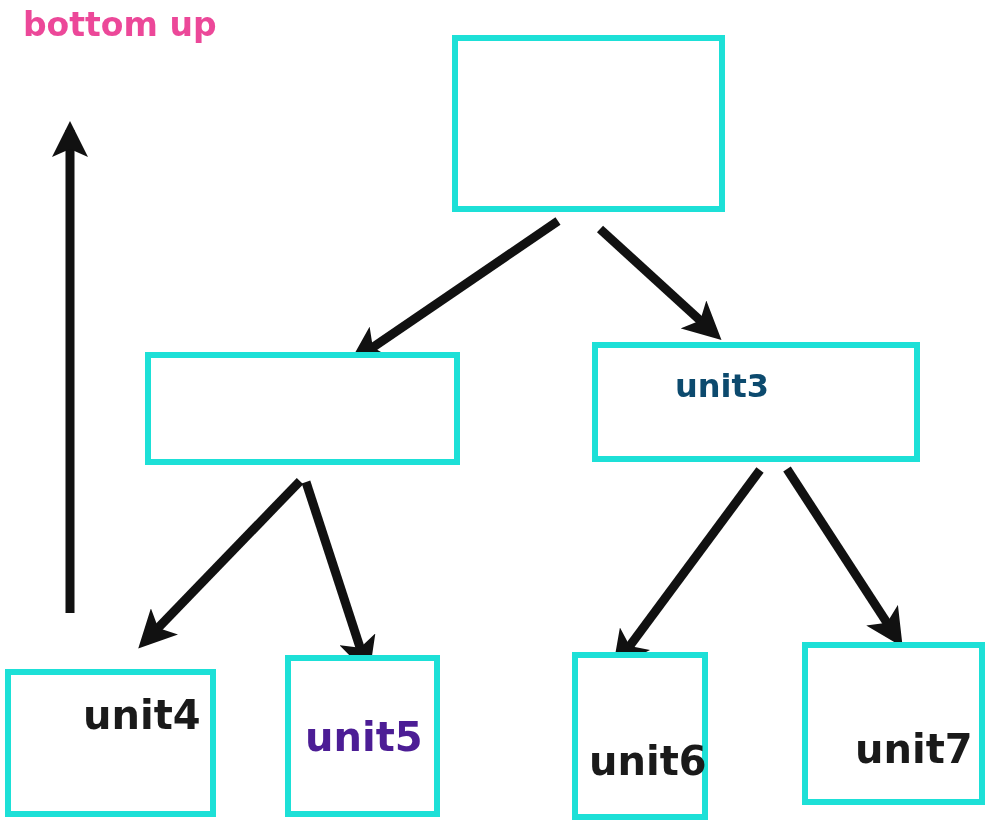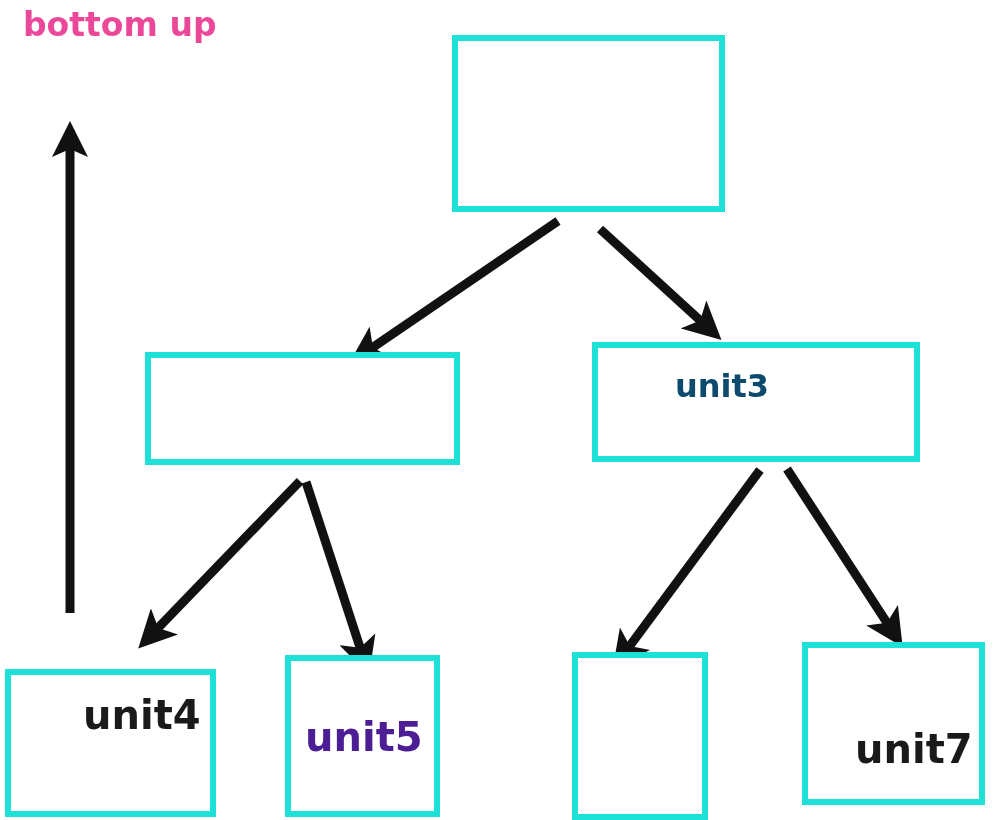--- a/index.html
+++ b/index.html
@@ -83,19 +83,20 @@
   <div class="node" style="left: 592px; top: 342px; width: 328px; height: 120px; border-width: 6px; border-color: rgb(29, 224, 215); background: rgb(255, 255, 255);"></div>
   <div class="node-label" style="left: 675px; top: 370px; font-size: 32px; color: #0c4a6e;">unit3</div>
 
   <div class="node" style="left: 5px; top: 669px; width: 211px; height: 148px; border-width: 6px; border-color: rgb(29, 224, 215); background: rgb(255, 255, 255);"></div>
   <div class="node-label" style="left: 39px; top: 695px; font-size: 40px; color: rgb(26, 26, 26); margin-left: 44px;">unit4</div>
 
   <div class="node" style="left: 285px; top: 655px; width: 155px; height: 162px; border-width: 6px; border-color: rgb(29, 224, 215); background: rgb(255, 255, 255);"></div>
   <div class="node-label" style="left: 305px; top: 717px; font-size: 40px; color: #4c1d95;">unit5</div>
 
   <div class="node" style="left: 572px; top: 652px; width: 136px; height: 168px; border-width: 6px; border-color: rgb(29, 224, 215); background: rgb(255, 255, 255);"></div>
+  <div class="node-label" style="left: 589px; top: 741px; font-size: 40px; color: rgb(26, 26, 26);">unit6</div>
 
   <div class="node" style="left: 802px; top: 642px; width: 183px; height: 163px; border-width: 6px; border-color: rgb(29, 224, 215); background: rgb(255, 255, 255);"></div>
   <div class="node-label" style="left: 855px; top: 697px; font-size: 40px; color: rgb(26, 26, 26); margin-top: 32px;">unit7</div>
 
   <div class="caption" style="left: 4px; top: 8px; font-size: 33px;">bottom up</div>
 
 </div>
 
 </body></html>

